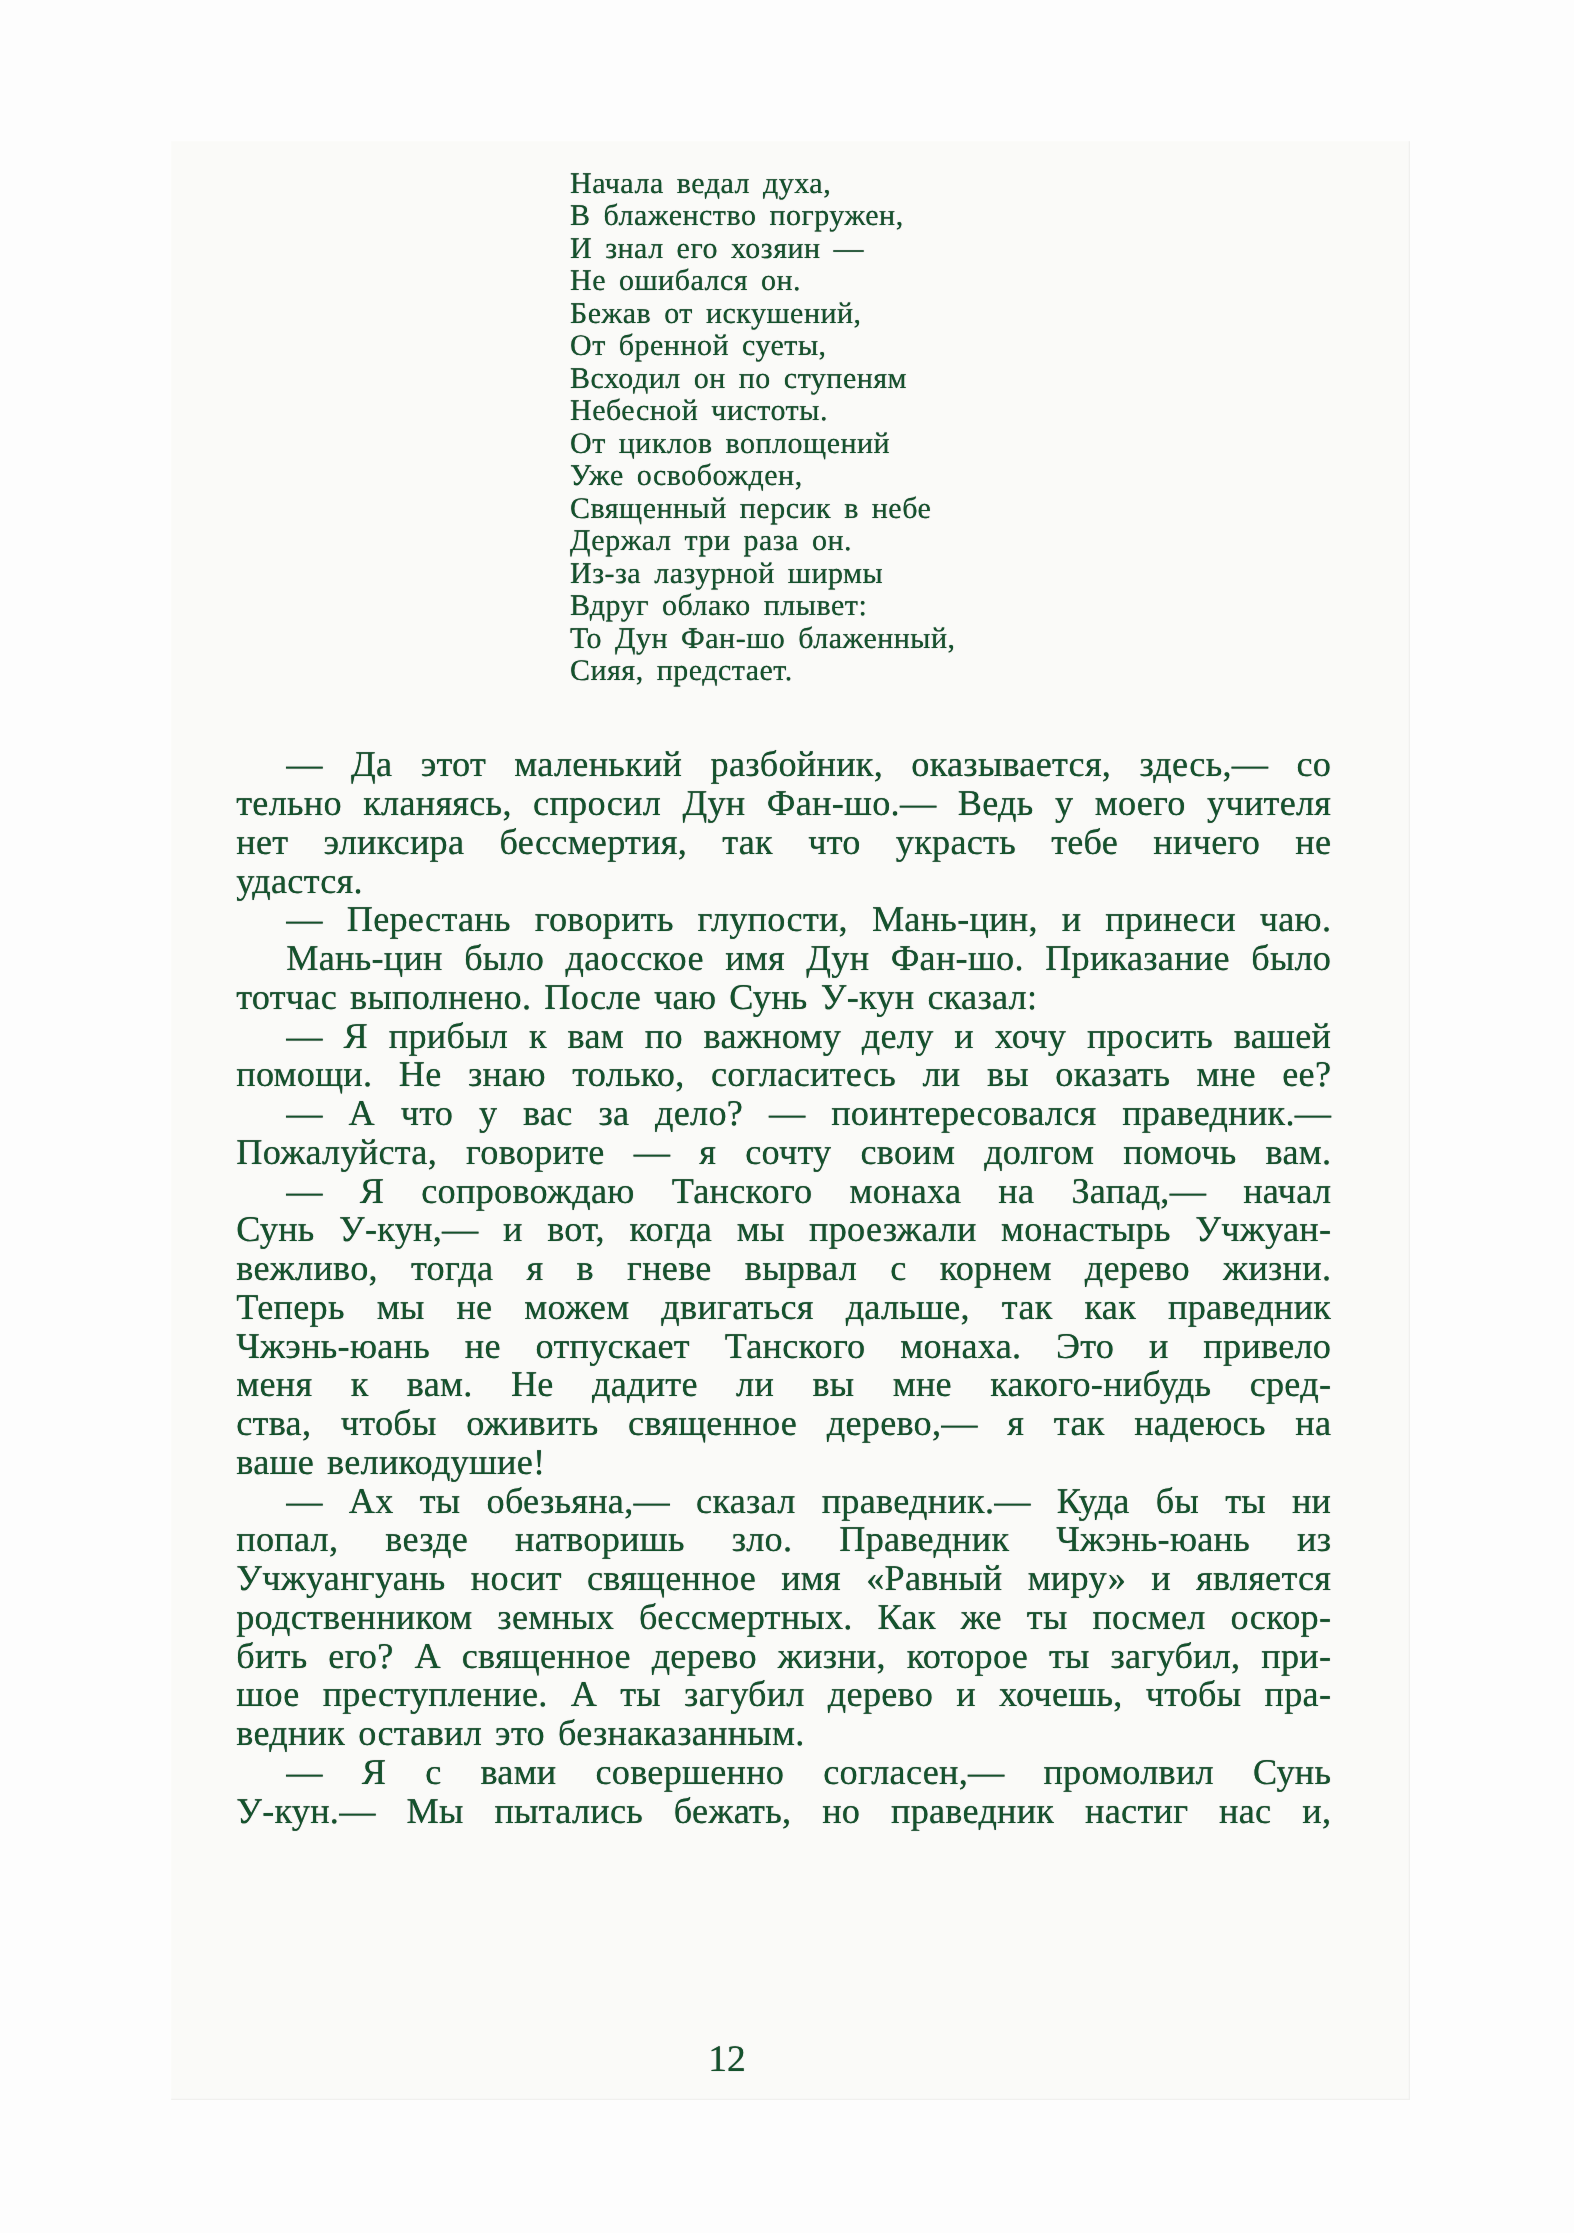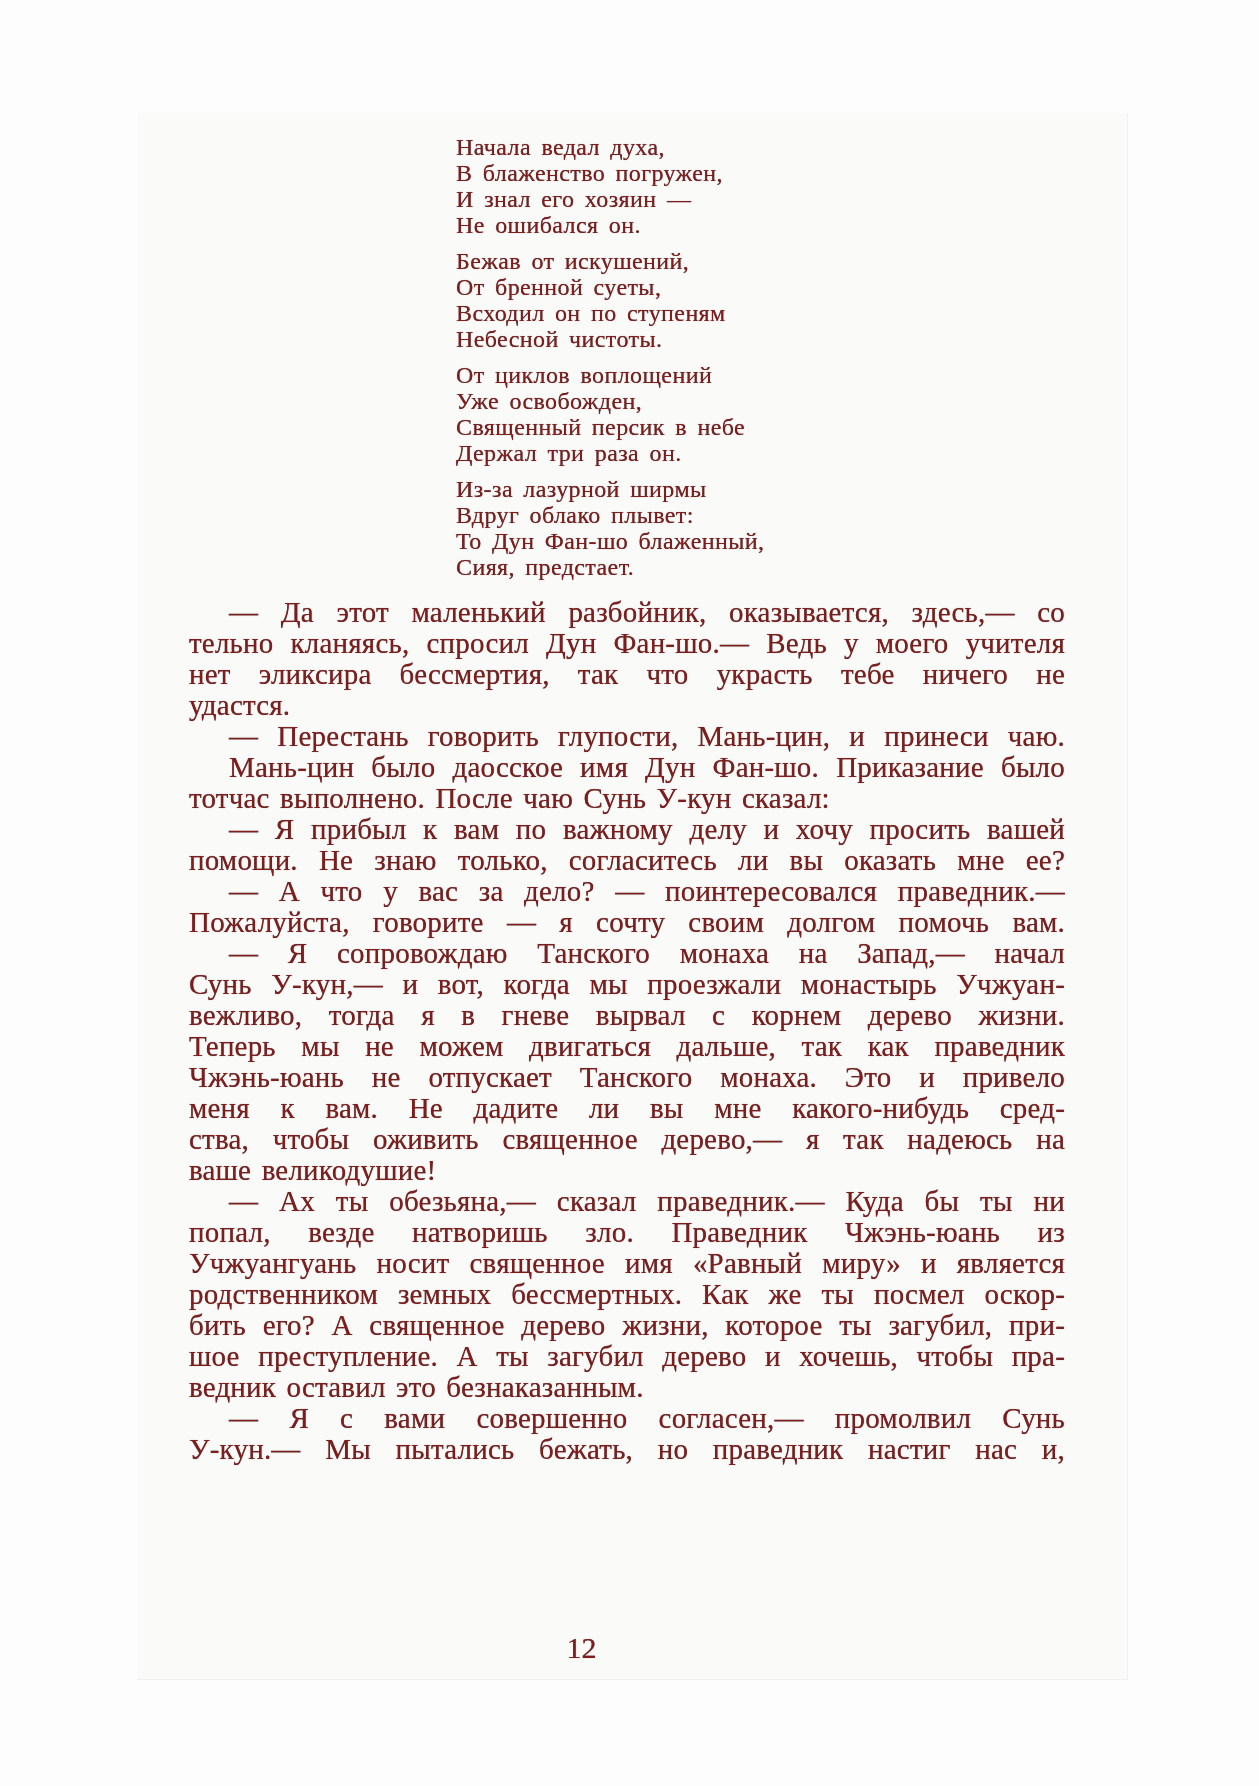--- a/index.html
+++ b/index.html
@@ -7,21 +7,21 @@
     padding: 0;
     background: #fdfdfd;
   }
   .page {
     position: relative;
     width: 1259px;
     height: 1786px;
     background: #fdfdfd;
     overflow: hidden;
     font-family: "Liberation Serif", "DejaVu Serif", serif;
-    color: #7f1d1d;
+    color: #14532d;
   }
   
   .scan-area {
     position: absolute;
     left: 137px;
     top: 113px;
     width: 990px;
     height: 1566px;
     background: #fafaf8;
     border-right: 1px solid #f0f0ee;
@@ -34,21 +34,21 @@
   .poem {
     position: absolute;
     left: 456px;
     top: 134px;
     font-size: 24px;
     line-height: 26px;
     letter-spacing: 0.4px;
     word-spacing: 4px;
     white-space: nowrap;
   }
-  .stanza + .stanza { margin-top: 10px; }
+  .stanza + .stanza { }
   
   .prose {
     position: absolute;
     left: 189px;
     top: 597px;
     width: 876px;
     font-size: 29px;
     line-height: 31px;
     letter-spacing: 0.2px;
     word-spacing: 3px;

